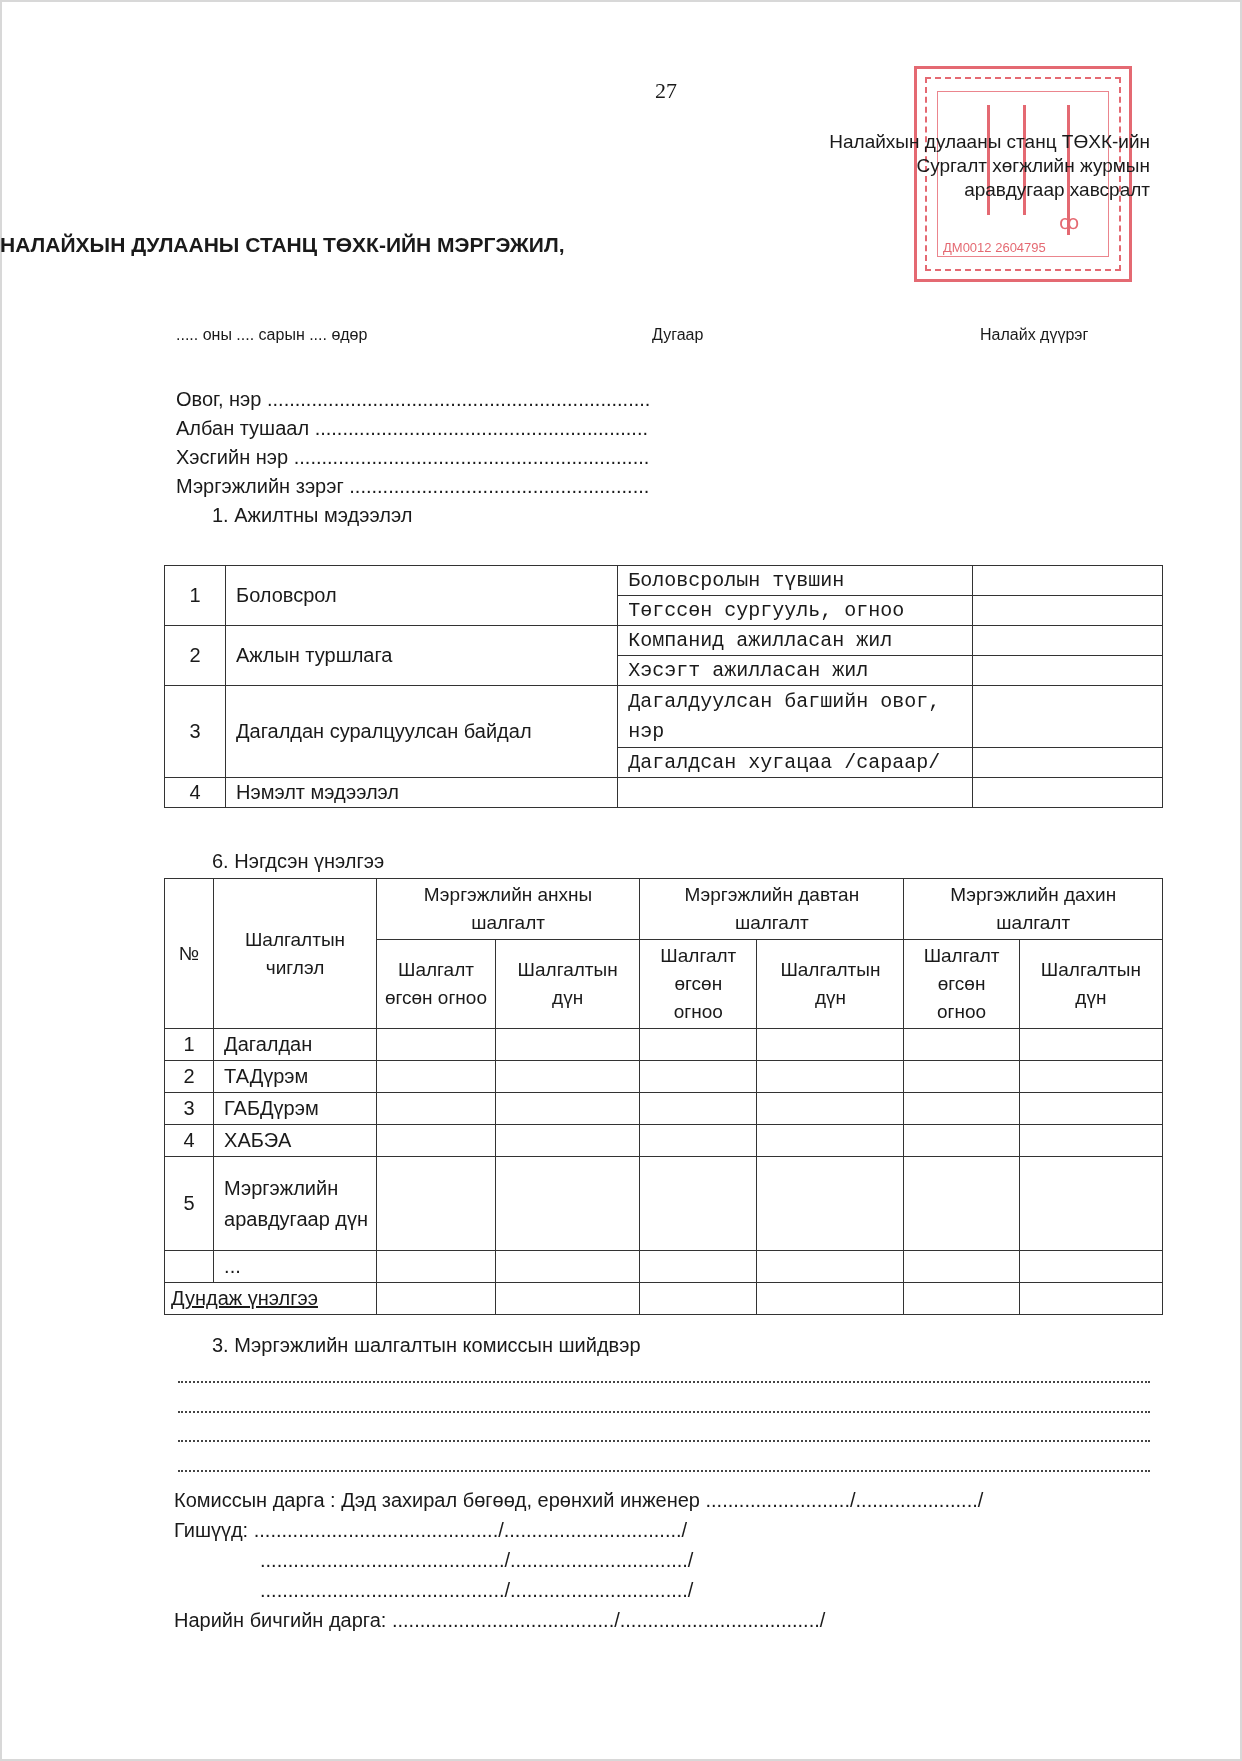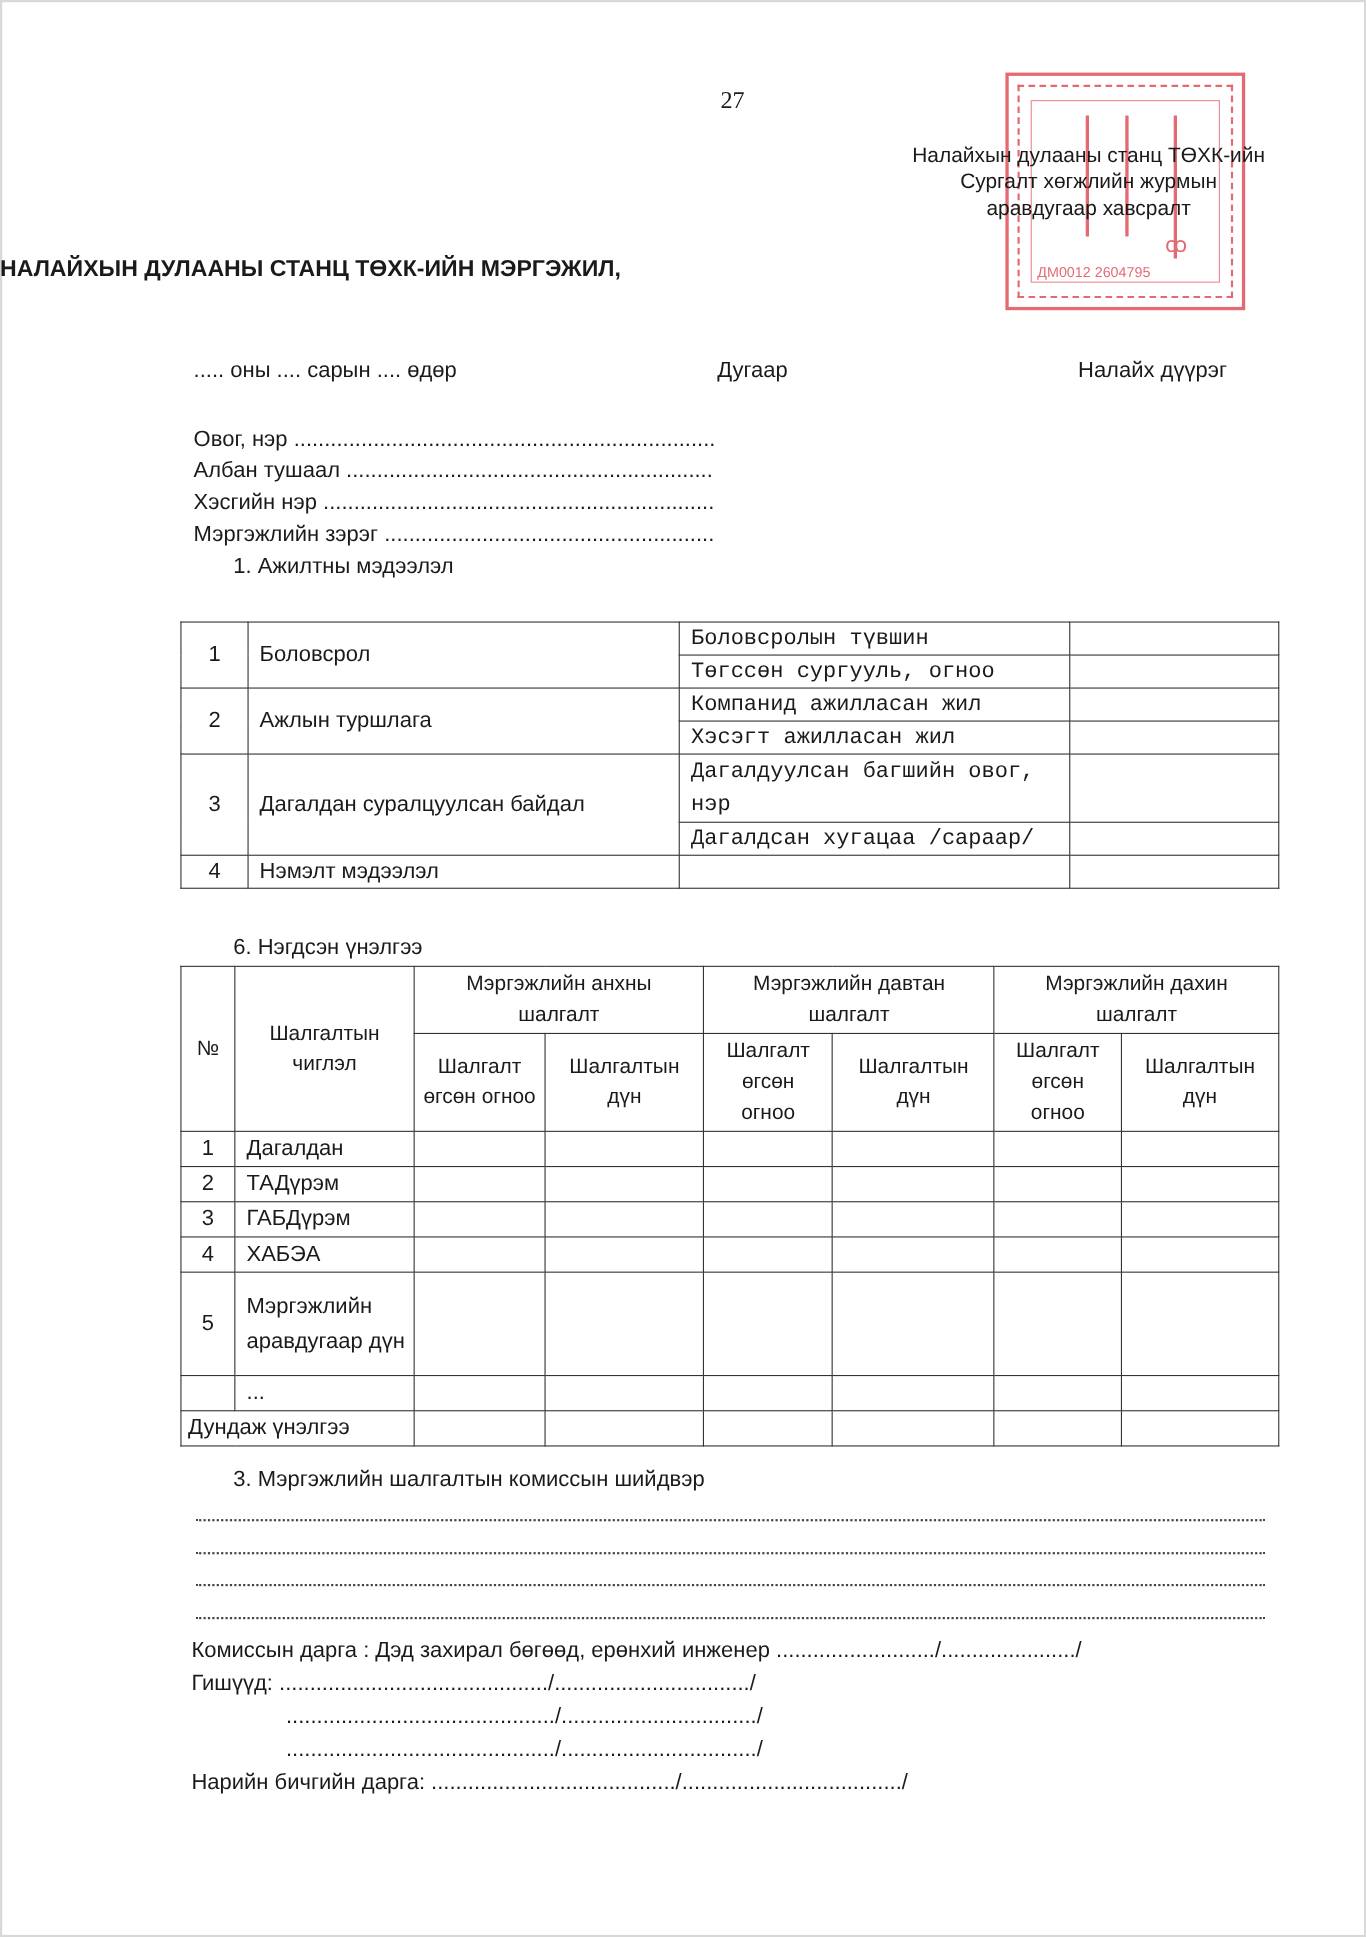--- a/index.html
+++ b/index.html
@@ -38,46 +38,46 @@
   }
   .stamp-code {
     position: absolute; left: 26px; bottom: 24px;
     font-size: 13px; color: #e0505a;
   }
   .stamp-seal {
     position: absolute; left: 142px; bottom: 44px;
     font-size: 20px; color: #e0505a;
   }
   .appendix {
-    right: 92px; top: 130px; text-align: center; line-height: 24px; font-size: 19px;
+    right: 92px; top: 130px; text-align: right; line-height: 24px; font-size: 19px;
   }
   .title {
     left: 0; width: 1242px; top: 230px; text-align: left;
     font-weight: bold; font-size: 21px; line-height: 30px;
   }
-  .meta-row { top: 326px; font-size: 20px; }
+  .meta-row { top: 326px; font-size: 16px; }
   .fields { left: 176px; top: 385px; line-height: 29px; font-size: 20px; }
   .section-head { font-size: 20px; }
   table {
     border-collapse: collapse;
     font-size: 20px;
   }
   td, th { border: 1.5px solid #333; font-weight: normal; }
   .t1 { position: absolute; left: 164px; top: 565px; width: 999px; }
   .t1 td { height: 30px; padding: 0 10px; }
   .t1 td.num { width: 56px; text-align: center; padding: 0; }
   .t1 td.lbl { width: 360px; margin-left: 32px; }
   .t1 td.sub { width: 326px; font-family: Liberation Mono, monospace; }
   .t1 td.val { width: 174px; }
   .t2 { position: absolute; left: 164px; top: 878px; width: 999px; text-align: center; }
   .t2 th { line-height: 28px; font-size: 19px; }
   .t2 td { height: 32px; }
   .t2 td.num { width: 50px; text-align: center; }
   .t2 td.name { text-align: left; padding-left: 10px; line-height: 31px; }
-  .t2 td.avg { text-align: left; padding-left: 6px; }
+  .t2 td.avg { text-align: left; padding-left: 6px; text-decoration: underline; }
   .dots-line {
     left: 178px; width: 972px; height: 2px;
     border-top: 2px dotted #444;
   }
   .sig { left: 174px; font-size: 20px; line-height: 30px; }
 </style>
 </head>
 <body>
 
 <div class="page-border"></div>

